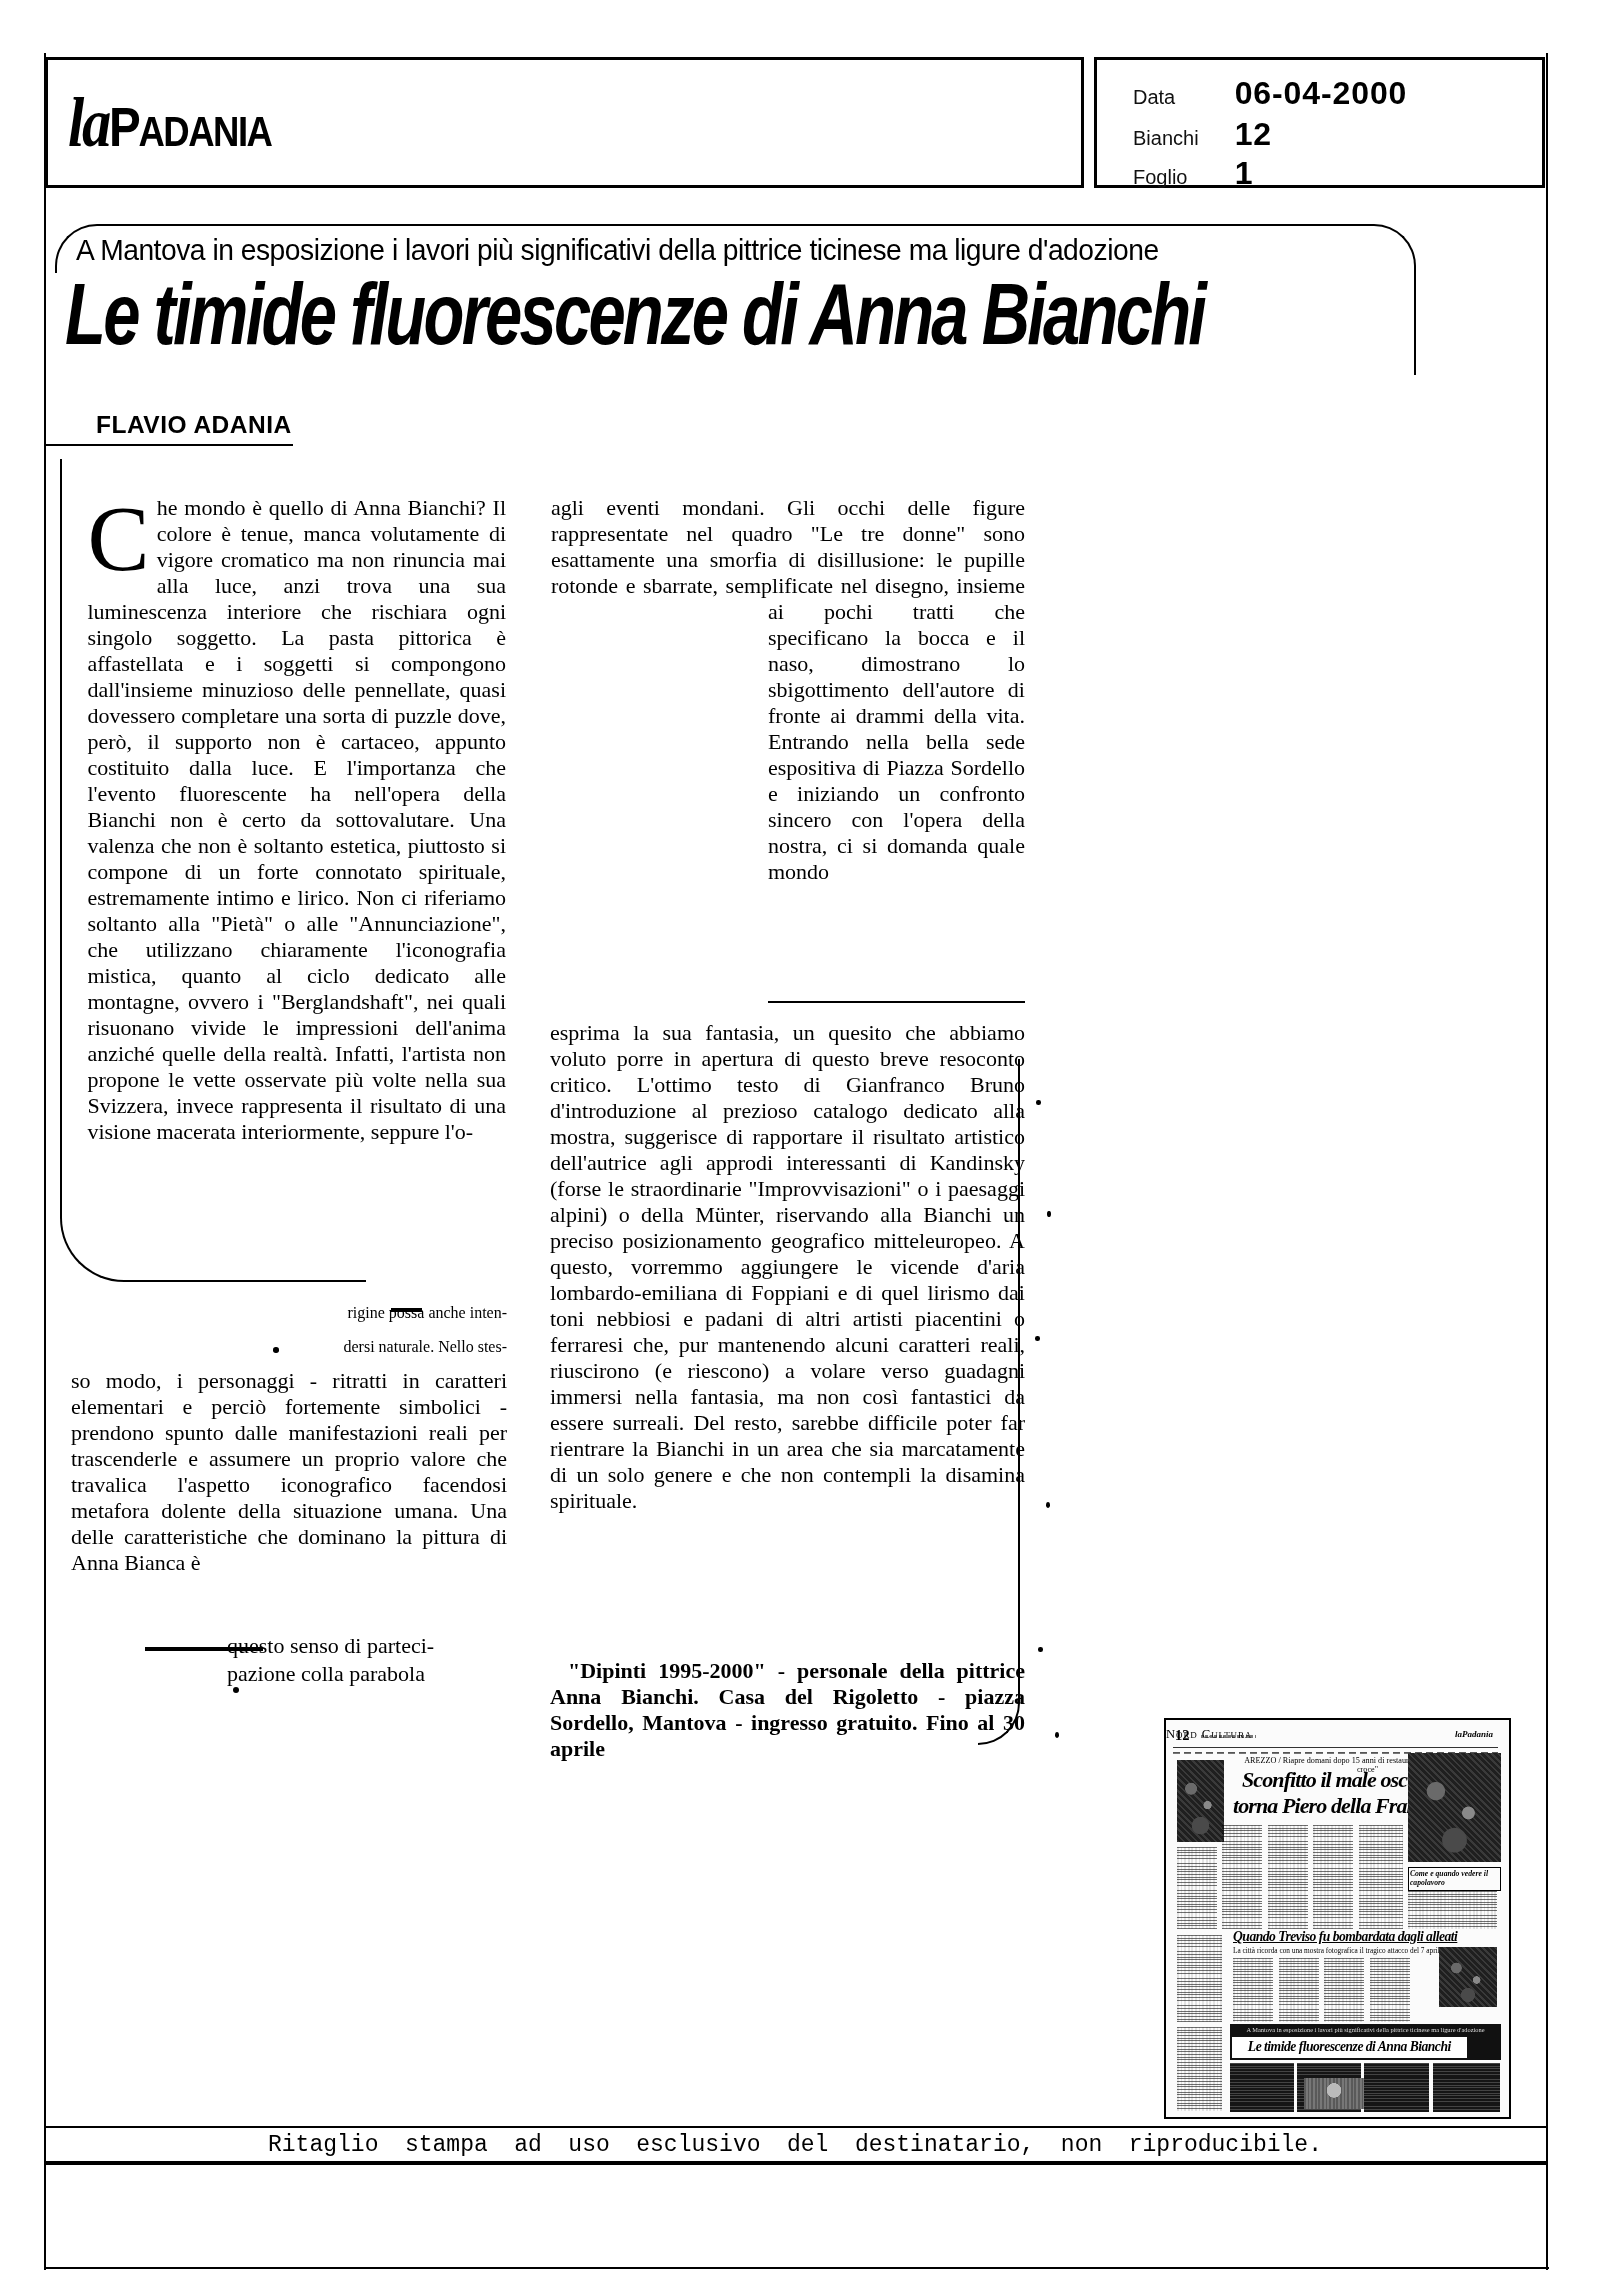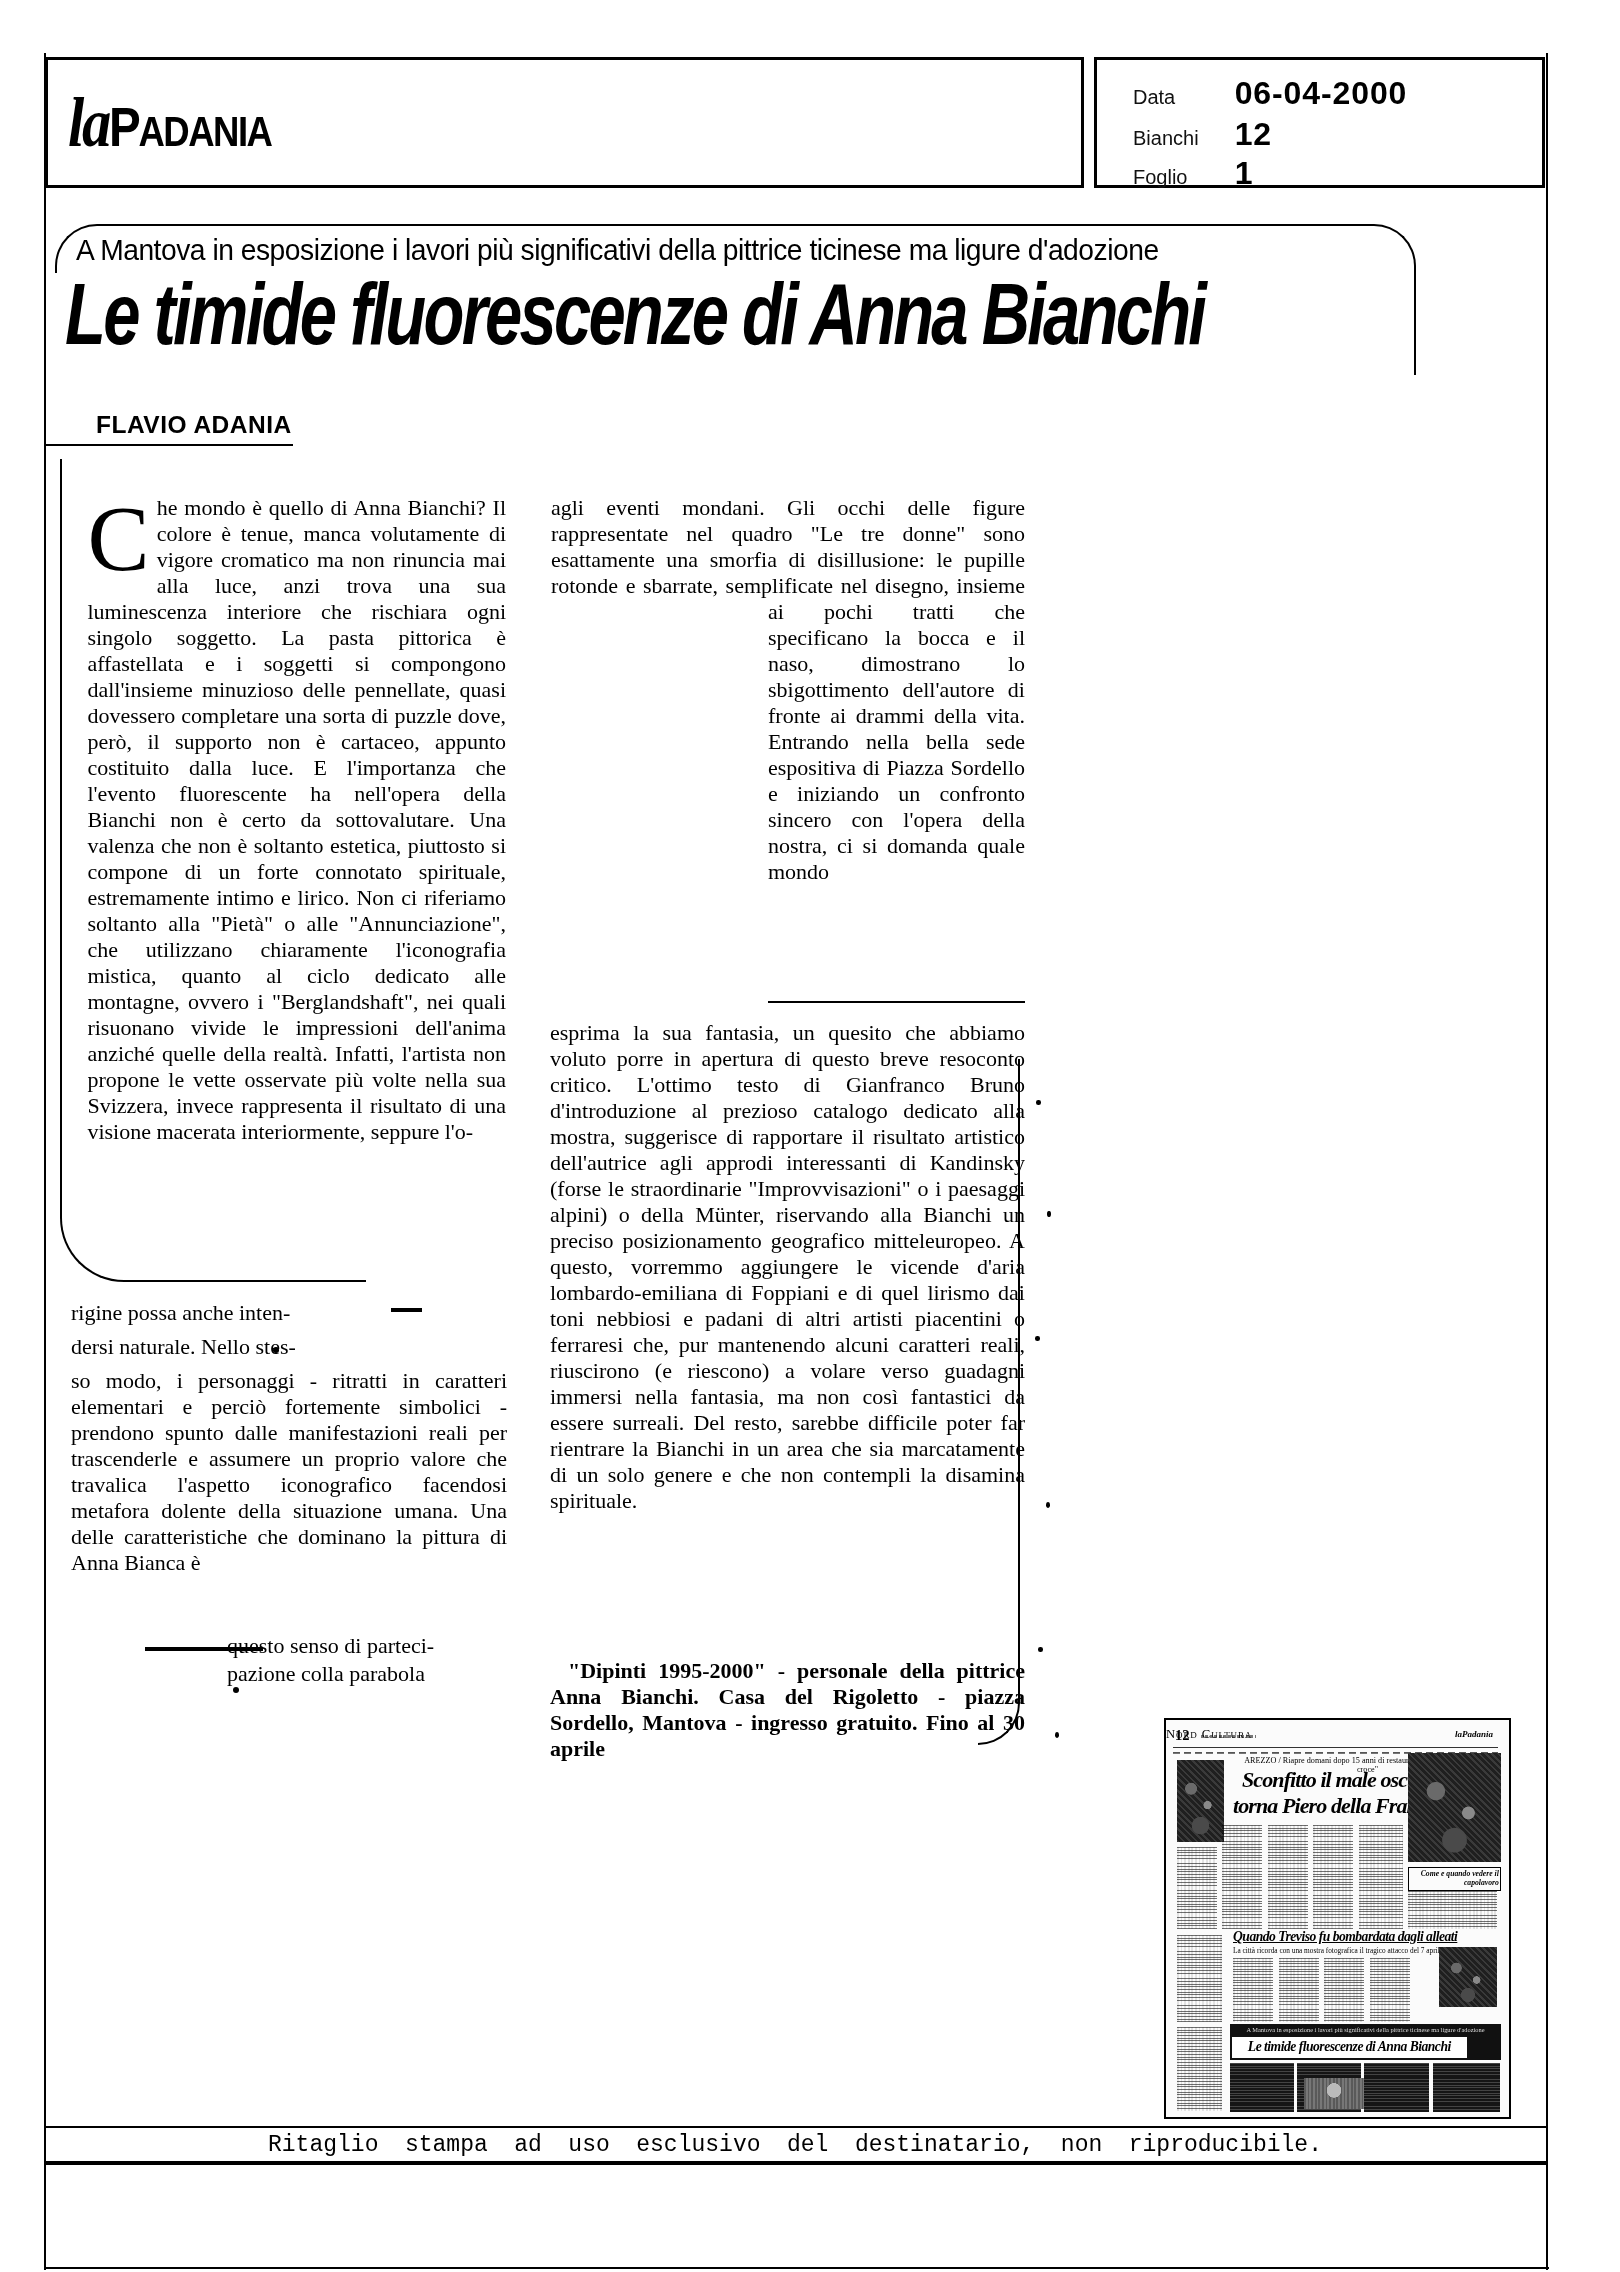--- a/index.html
+++ b/index.html
@@ -39,21 +39,21 @@
           font-size:30px;letter-spacing:-0.5px;white-space:nowrap;transform:scaleX(.94);transform-origin:left;}
   .headline{position:absolute;left:65px;top:264px;font-family:"Liberation Sans",sans-serif;
             font-weight:bold;font-style:italic;font-size:87px;letter-spacing:-3.6px;white-space:nowrap;
             transform:scaleX(.77);transform-origin:left;}
   .byline{position:absolute;left:96px;top:411px;font-family:"Liberation Sans",sans-serif;
           font-weight:bold;font-size:24.5px;letter-spacing:0.5px;}
   .bodytxt{font-size:22px;line-height:26px;text-align:justify;}
   .col1p1{position:absolute;left:71px;top:495px;width:435px;height:793px;overflow:hidden;padding-left:16.4px;box-sizing:border-box;}
   .dropcap{float:left;font-size:93px;line-height:75px;font-weight:normal;margin:5.5px 7.3px 0 0;}
   .cutlines{position:absolute;left:71px;top:1296px;width:436px;}
-  .cutlines div{white-space:nowrap;font-size:22px;line-height:34px;}
+  .cutlines div{white-space:nowrap;font-size:16px;line-height:34px;text-align:right;}
   .col1p2{position:absolute;left:71px;top:1368px;width:436px;height:259px;overflow:hidden;}
   .col1p3{position:absolute;left:71px;top:1632px;width:436px;height:223px;}
   .nrline{margin-left:156px;white-space:nowrap;font-size:22px;line-height:28px;}
   .col2p1{position:absolute;left:550px;top:495px;width:475px;height:502px;overflow:hidden;}
   .sb1{float:left;width:0.9px;height:107px;}
   .sb2{float:left;clear:left;width:218px;height:400px;}
   .col2p2{position:absolute;left:550px;top:1020px;width:475px;height:638px;overflow:hidden;}
   .col2info{position:absolute;left:550px;top:1658px;width:475px;font-weight:bold;text-indent:18px;}
   
   .footer-strip{position:absolute;left:44px;top:2126px;width:1502px;height:29px;
@@ -73,21 +73,21 @@
   .t-kicker{left:69px;top:36px;width:265px;font-size:8.2px;line-height:9px;text-align:center;}
   .t-h1a{left:76px;top:47px;font-size:22px;font-weight:bold;font-style:italic;letter-spacing:-0.9px;white-space:nowrap;}
   .t-h1b{left:67px;top:73px;font-size:22px;font-weight:bold;font-style:italic;letter-spacing:-0.9px;white-space:nowrap;}
   .t-photo{background-color:#1f1f1f;background-image:
       radial-gradient(circle at 30% 35%,#6a6a6a 0 9%,transparent 10%),
       radial-gradient(circle at 65% 55%,#8a8a8a 0 7%,transparent 8%),
       radial-gradient(circle at 50% 80%,#4a4a4a 0 12%,transparent 13%),
       repeating-linear-gradient(45deg,rgba(255,255,255,.12) 0 1.8px,transparent 1.8px 4.5px);}
   .t-col{background:repeating-linear-gradient(to bottom,rgba(0,0,0,.55) 0 0.9px,transparent 0.9px 2.7px),
                     repeating-linear-gradient(to right,rgba(0,0,0,.1) 0 1.8px,transparent 1.8px 3.6px);}
-  .t-box{border:0.9px solid #000;font-size:7.7px;font-weight:bold;font-style:italic;text-align:right;line-height:9px;padding:0.9px;}
+  .t-box{border:0.9px solid #000;font-size:7.7px;font-weight:bold;font-style:italic;text-align:left;line-height:9px;padding:0.9px;}
   .t-h2{left:67px;top:209px;font-size:13.6px;font-weight:bold;font-style:italic;letter-spacing:-0.5px;white-space:nowrap;text-decoration:underline;}
   .t-sub2{left:67px;top:227px;width:265px;font-size:7.3px;line-height:8.2px;}
   .t-invkicker{left:64px;top:304px;width:271px;height:11px;background:#111;color:#ddd;font-size:6.4px;
                line-height:11px;text-align:center;overflow:hidden;white-space:nowrap;}
   .t-hlwrap{left:64px;top:315px;width:271px;height:24.5px;background:#111;}
   .t-hl{left:1.8px;top:1.8px;width:235px;height:21px;background:#fff;font-size:13.6px;font-weight:bold;font-style:italic;
         line-height:20px;text-align:center;letter-spacing:-0.5px;white-space:nowrap;}
   .t-dark{background:#151515;background-image:repeating-linear-gradient(to bottom,rgba(255,255,255,.2) 0 0.9px,transparent 0.9px 2.7px);}
   .t-gray{background:#777;background-image:radial-gradient(circle at 50% 40%,#bbb 0 20%,transparent 21%),
           repeating-linear-gradient(90deg,rgba(0,0,0,.25) 0 1.8px,transparent 1.8px 3.6px);}

